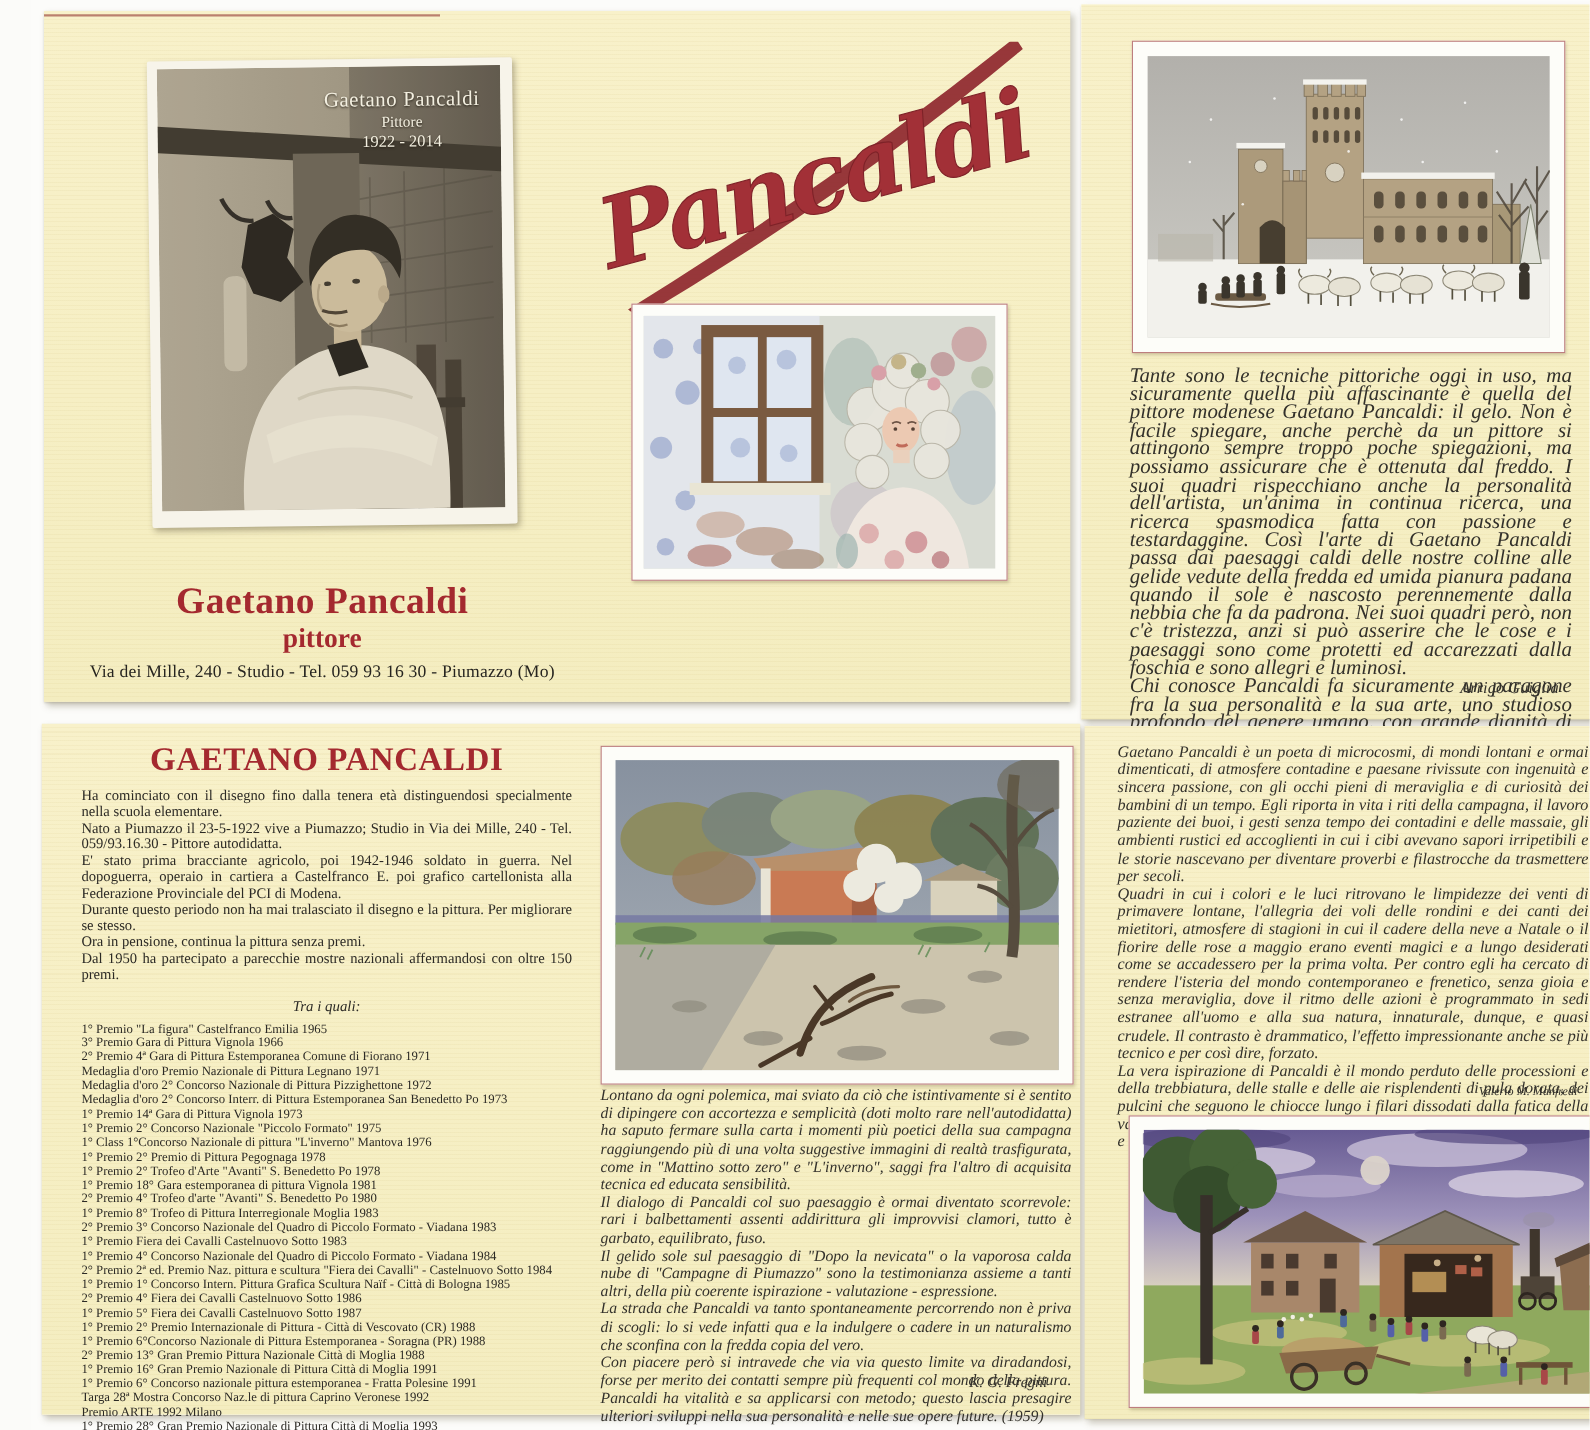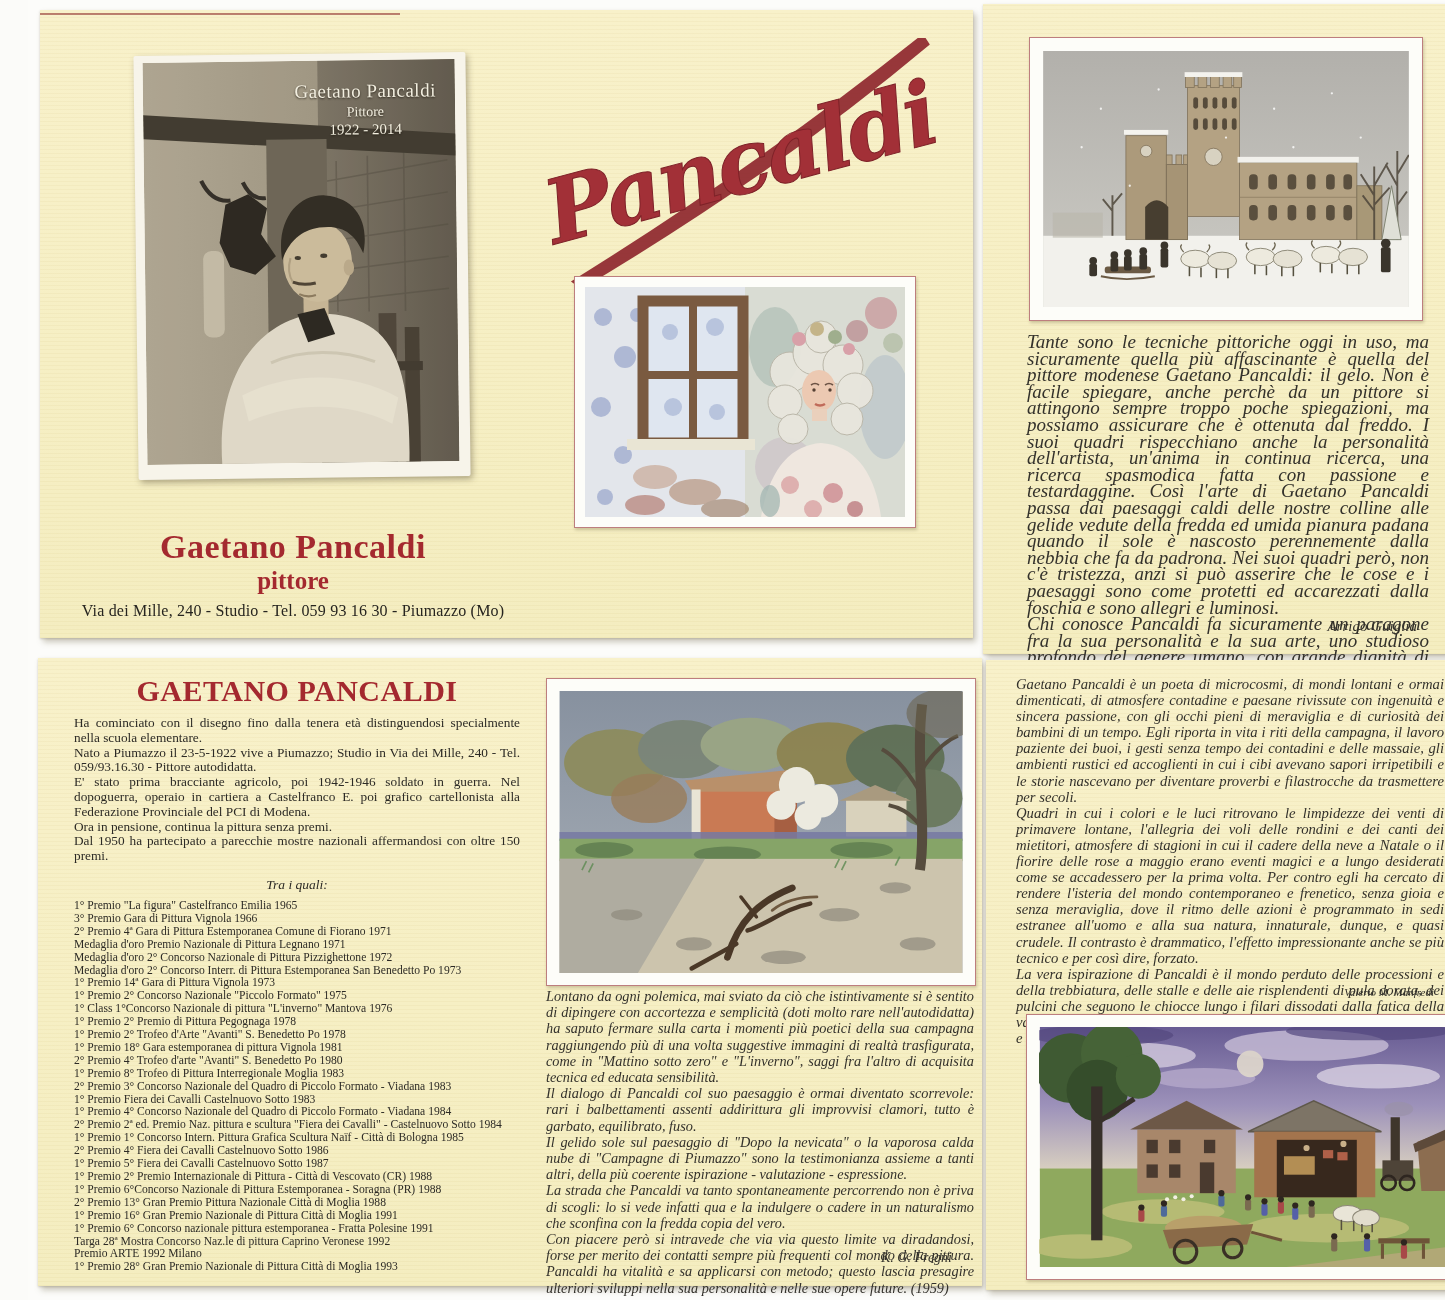--- a/index.html
+++ b/index.html
@@ -351,20 +351,21 @@
     <div class="essay-author essay-tr-author">Arrigo Guiglia</div>
   </section>
 
   <section class="page page-bl">
     <div class="bio-col">
       <h1 class="bio-heading">GAETANO PANCALDI</h1>
       <div class="bio-text">
           <p>Ha cominciato con il disegno fino dalla tenera età distinguendosi specialmente nella scuola elementare.</p>
           <p>Nato a Piumazzo il 23-5-1922 vive a Piumazzo; Studio in Via dei Mille, 240 - Tel. 059/93.16.30 - Pittore autodidatta.</p>
           <p>E' stato prima bracciante agricolo, poi 1942-1946 soldato in guerra. Nel dopoguerra, operaio in cartiera a Castelfranco E. poi grafico cartellonista alla Federazione Provinciale del PCI di Modena.</p>
+          <p>Durante questo periodo non ha mai tralasciato il disegno e la pittura. Per migliorare se stesso.</p>
           <p>Ora in pensione, continua la pittura senza premi.</p>
           <p>Dal 1950 ha partecipato a parecchie mostre nazionali affermandosi con oltre 150 premi.</p>
         </div>
       <div class="awards-intro">Tra i quali:</div>
       <div class="awards">
           <div>1° Premio "La figura" Castelfranco Emilia 1965</div>
           <div>3° Premio Gara di Pittura Vignola 1966</div>
           <div>2° Premio 4ª Gara di Pittura Estemporanea Comune di Fiorano 1971</div>
           <div>Medaglia d'oro Premio Nazionale di Pittura Legnano 1971</div>
           <div>Medaglia d'oro 2° Concorso Nazionale di Pittura Pizzighettone 1972</div>

